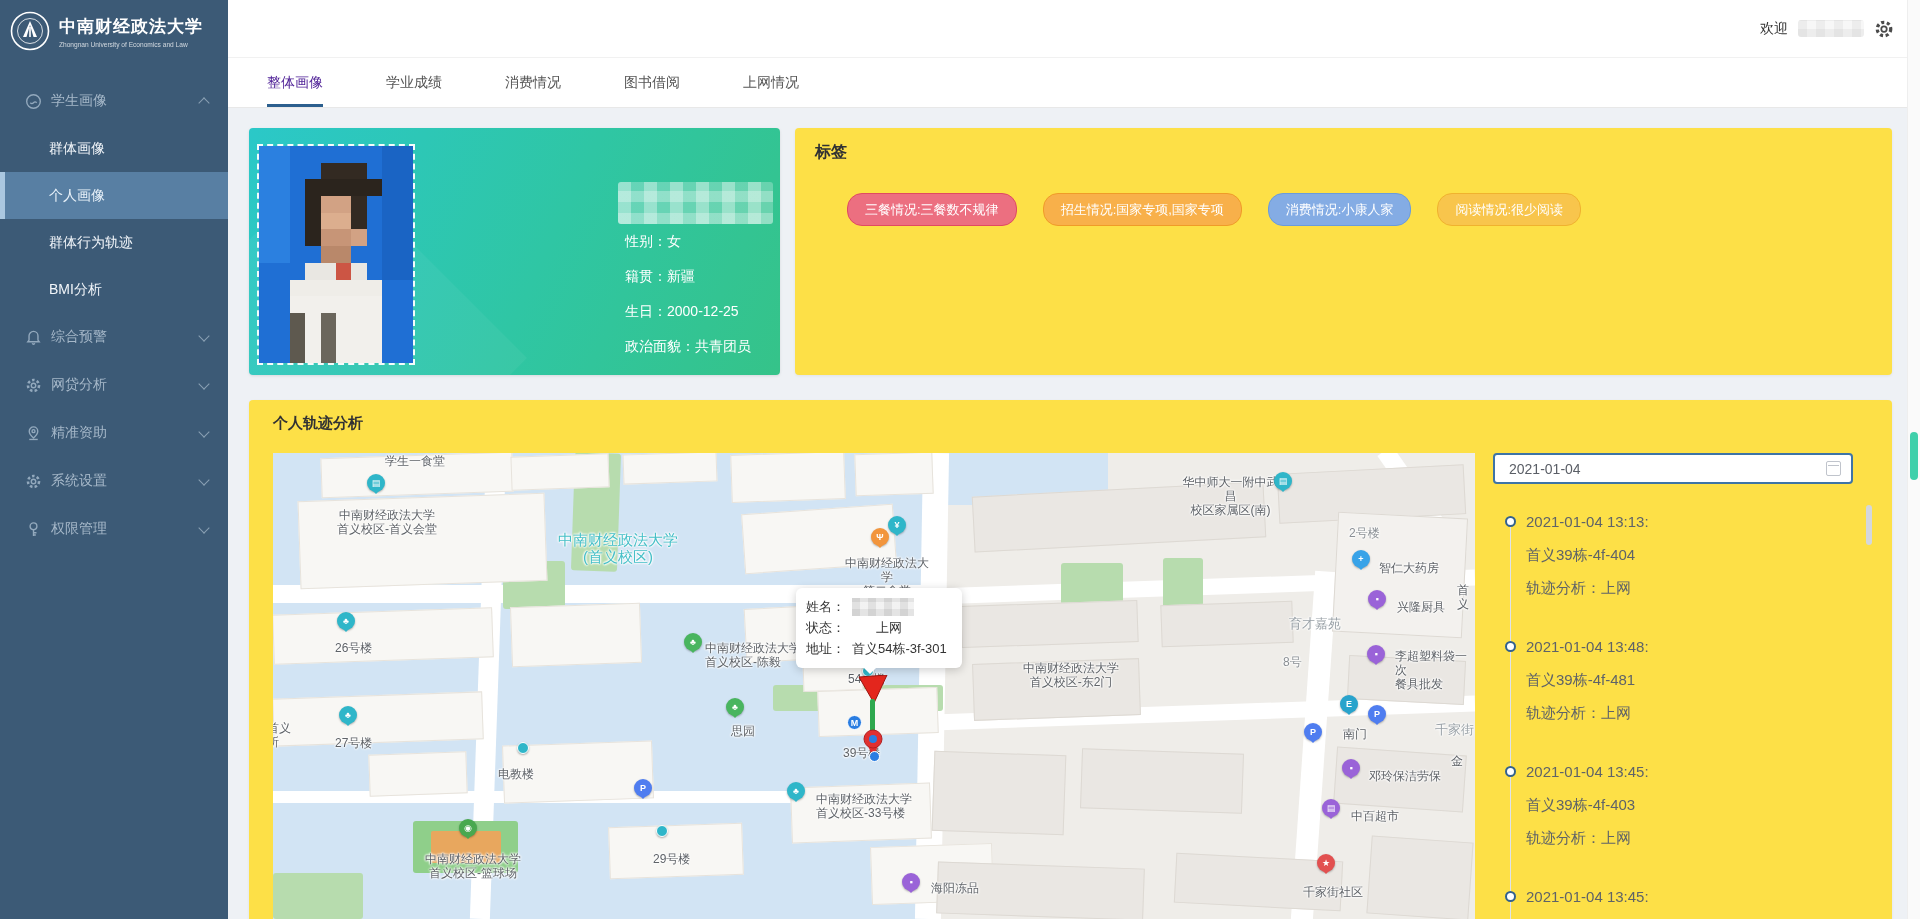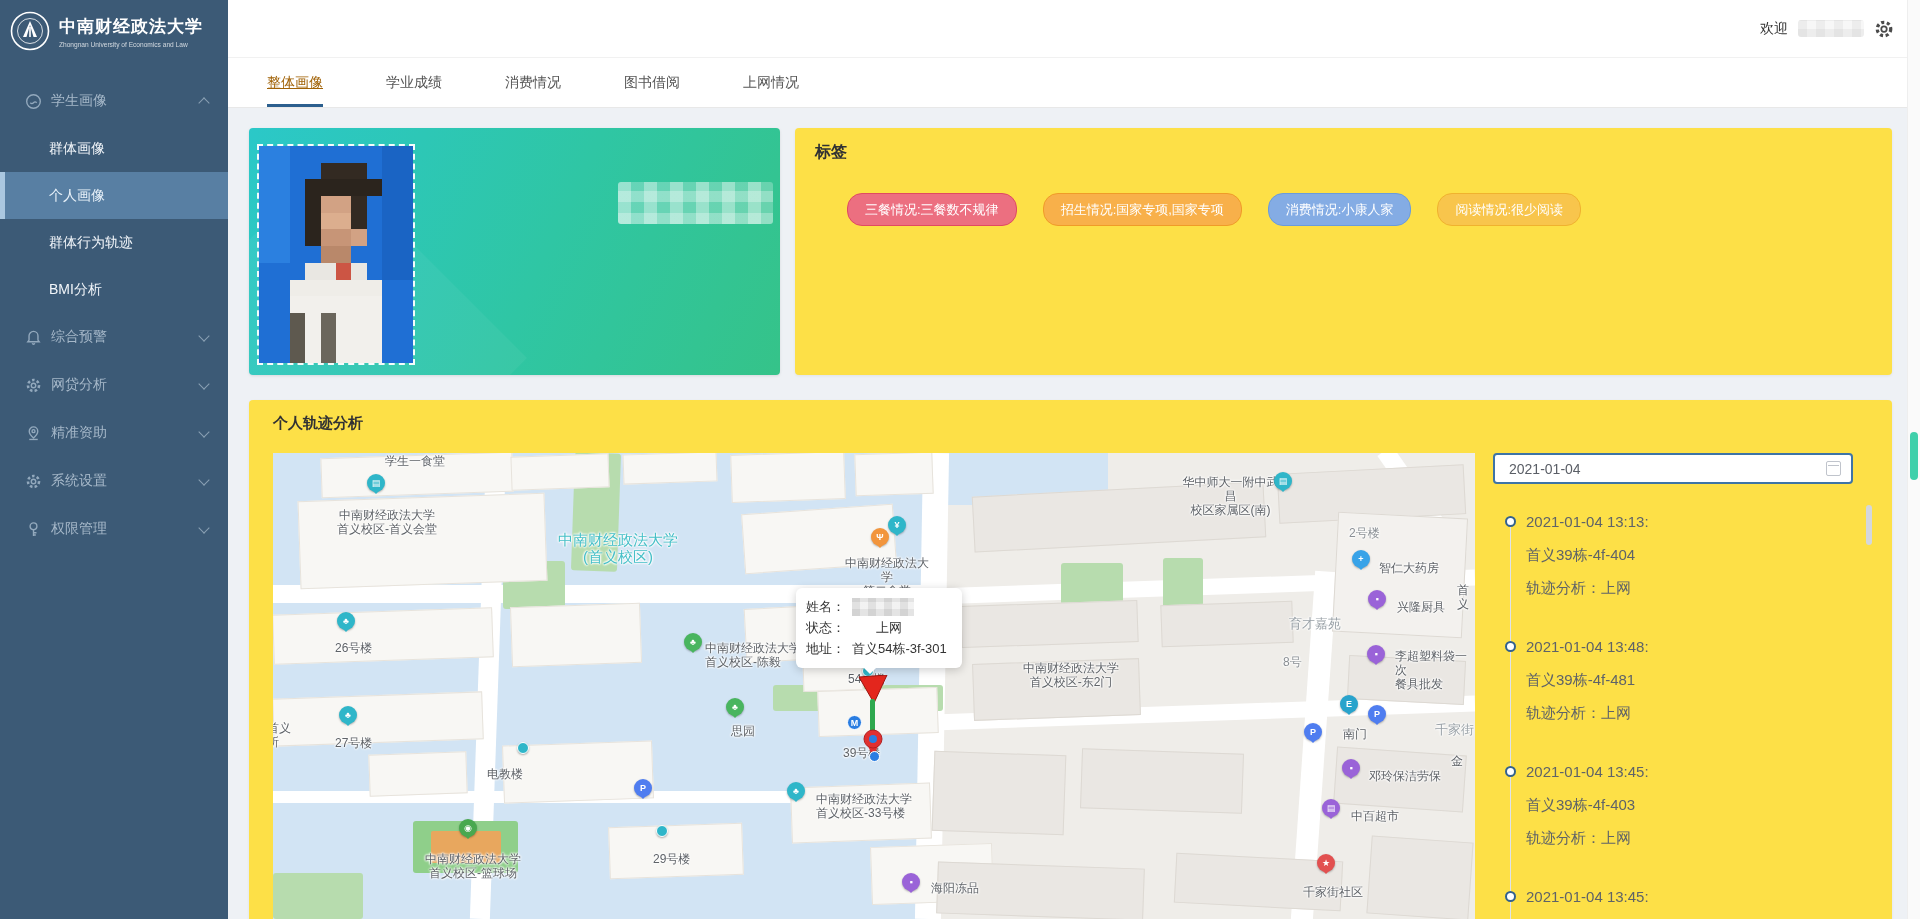--- a/index.html
+++ b/index.html
@@ -24,21 +24,21 @@
   
   .hdr{position:absolute;left:228px;top:0;width:1692px;height:58px;background:#fff;border-bottom:1px solid #f1f1f1;z-index:20;display:flex;align-items:center;justify-content:flex-end;padding-right:26px;box-sizing:border-box;gap:10px;}
   .welcome{font-size:14px;color:#333;}
   .blur-name{width:66px;height:17px;border-radius:3px;background:
     repeating-linear-gradient(90deg,rgba(0,0,0,.06) 0 9px,rgba(0,0,0,.02) 9px 18px),
     repeating-linear-gradient(0deg,rgba(0,0,0,.05) 0 8px,rgba(0,0,0,.01) 8px 16px);}
   .gear{width:20px;height:20px;}
   
   .tabstrip{position:absolute;left:228px;top:58px;width:1692px;height:50px;background:#fff;border-bottom:1px solid #e8e8e8;z-index:19;display:flex;align-items:stretch;padding-left:39px;box-sizing:border-box;}
   .tab{position:relative;display:flex;align-items:center;margin-right:63px;font-size:14px;color:#555;cursor:pointer;}
-  .tab.active{color:#a16207;text-decoration:underline;}
+  .tab.active{color:#4c1d95;}
   .tab.active::after{content:"";position:absolute;left:0;right:0;bottom:0;height:3px;background:#2c5f8e;}
   
   .card{position:absolute;background:#fde047;border-radius:4px;box-shadow:0 1px 3px rgba(0,0,0,.06);}
   .card-green{left:249px;top:128px;width:531px;height:247px;border-radius:4px;overflow:hidden;
     background:linear-gradient(115deg,#2bc8c8 0%,#2fc6a4 55%,#35c389 100%);box-shadow:0 1px 3px rgba(0,0,0,.1);}
   .sheen{position:absolute;width:280px;height:280px;background:rgba(255,255,255,.05);transform:rotate(45deg);left:-60px;top:90px;}
   .photo{position:absolute;left:8px;top:16px;width:158px;height:221px;border:2px dashed rgba(255,255,255,.95);box-sizing:border-box;}
   .photo svg{width:100%;height:100%;display:block;}
   .name-blur{position:absolute;left:369px;top:54px;width:155px;height:42px;border-radius:3px;background:
     repeating-linear-gradient(90deg,rgba(255,255,255,.45) 0 13px,rgba(255,255,255,.18) 13px 26px),
@@ -233,20 +233,26 @@
         <rect x="5" y="7" width="1" height="1" fill="#cc5544"></rect>
         <rect x="2" y="8" width="6" height="1" fill="#efede8"></rect>
         <rect x="2" y="9" width="6" height="4" fill="#f2f0ec"></rect>
         <rect x="2" y="10" width="1" height="3" fill="#5e594f"></rect>
         <rect x="4" y="10" width="1" height="3" fill="#6b665c"></rect>
         <rect x="8" y="8" width="2" height="5" fill="#1f6fd4"></rect>
         <rect x="0" y="7" width="2" height="6" fill="#1f6fd4"></rect>
       </svg>
     </div>
     <div class="name-blur"></div>
+    <div class="pinfo">
+      <div>性别：女</div>
+      <div>籍贯：新疆</div>
+      <div>生日：2000-12-25</div>
+      <div>政治面貌：共青团员</div>
+    </div>
   </div>
 
   <div class="card card-tags">
     <div class="tags-title">标签</div>
     <div class="tagrow">
       <span class="tag" style="background: rgb(236, 111, 128); border-color: rgb(224, 74, 98);">三餐情况:三餐数不规律</span>
       <span class="tag" style="background: rgb(248, 176, 74); border-color: rgb(240, 155, 40);">招生情况:国家专项,国家专项</span>
       <span class="tag" style="background: rgb(132, 172, 228); border-color: rgb(106, 155, 220);">消费情况:小康人家</span>
       <span class="tag" style="background: rgb(248, 197, 76); border-color: rgb(240, 178, 46);">阅读情况:很少阅读</span>
     </div>
@@ -329,21 +335,21 @@
       <div class="mlabel" style="left:62px;top:283px;">27号楼</div>
       <div class="mlabel" style="left:-6px;top:268px;">首义
 所</div>
       <div class="mlabel" style="left:432px;top:188px;z-index:2;">中南财经政法大学
 首义校区-陈毅</div>
       <div class="mlabel" style="left:575px;top:219px;">54号楼</div>
       <div class="mlabel ctr" style="left:742px;top:208px;width:112px;">中南财经政法大学
 首义校区-东2门</div>
       <div class="mlabel" style="left:458px;top:271px;">思园</div>
       <div class="mlabel" style="left:570px;top:293px;">39号楼</div>
-      <div class="mlabel" style="left:214px;top:314px;text-align:right;">电教楼</div>
+      <div class="mlabel" style="left:225px;top:314px;text-align:right;">电教楼</div>
       <div class="mlabel" style="left:543px;top:339px;">中南财经政法大学
 首义校区-33号楼</div>
       <div class="mlabel" style="left:380px;top:399px;">29号楼</div>
       <div class="mlabel ctr" style="left:152px;top:399px;width:96px;">中南财经政法大学
 首义校区-篮球场</div>
       <div class="mlabel" style="left:658px;top:428px;">海阳冻品</div>
       <div class="mlabel" style="left:1122px;top:196px;">李超塑料袋一次
 餐具批发</div>
       <div class="mlabel" style="left:1010px;top:202px;color:#8a8f94;">8号</div>
       <div class="mlabel" style="left:1070px;top:274px;">南门</div>

